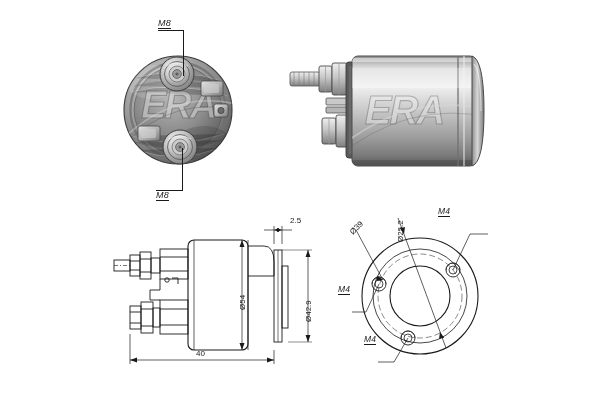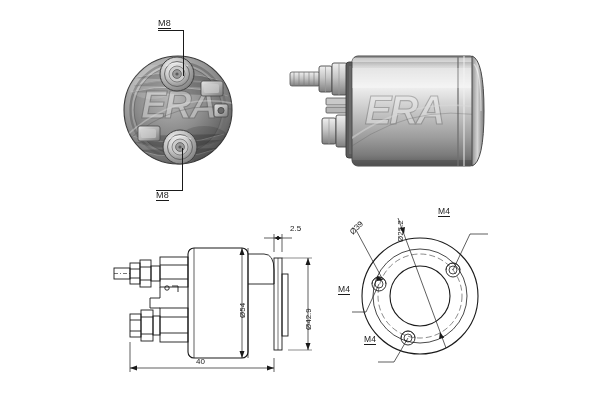--- a/index.html
+++ b/index.html
@@ -11,21 +11,21 @@
   .canvas{position:absolute;inset:0;width:600px;height:400px;}
   .panel{position:absolute;}
 
   
   .callout{
     position:absolute;
     font-family:"Liberation Sans", sans-serif;
     font-size:9px;color:#1a1a1a;
     white-space:nowrap;letter-spacing:.2px;
   }
-  .callout.ul{border-bottom:1px solid #1a1a1a;padding-bottom:0px;}
+  .callout.ul{border-bottom:1px solid #1a1a1a;padding-bottom:0px;font-style:italic;}
   .dim{
     position:absolute;
     font-family:"Liberation Sans", sans-serif;
     font-size:8px;color:#1a1a1a;white-space:nowrap;
   }
   .vert{transform-origin:left top;transform:rotate(-90deg);}
   .rot-d39{transform-origin:left top;transform:rotate(-45deg);}
   .rot-d252{transform-origin:left top;transform:rotate(-90deg);}
 
   
@@ -235,21 +235,21 @@
         </g>
       </g>
 
       <g>
         <path d="M186,24 Q198,28 198,79 Q198,130 186,134 Z" fill="url(#endG)" stroke="#4a4a4a" stroke-width="1"></path>
         <path d="M188,32 Q195,40 195,79" fill="none" stroke="#ffffff" stroke-width="1.2" opacity=".5"></path>
       </g>
     </svg>
   </div>
 
-  <div class="panel" style="left:112px;top:222px;width:212px;height:160px;">
+  <div class="panel" style="left:112px;top:214px;width:212px;height:160px;">
 
     <svg width="212" height="160" viewBox="0 0 212 160" stroke="#1a1a1a" fill="none" stroke-width="0.9">
 
       <g>
         <rect x="2" y="46" width="16" height="11"></rect>
         <line x1="2" y1="51.5" x2="18" y2="51.5" stroke-dasharray="4,2,1,2" stroke-width=".6"></line>
         <rect x="18" y="41" width="10" height="21"></rect>
         <line x1="18" y1="47" x2="28" y2="47"></line>
         <line x1="18" y1="56" x2="28" y2="56"></line>
         <rect x="28" y="38" width="11" height="27"></rect>

